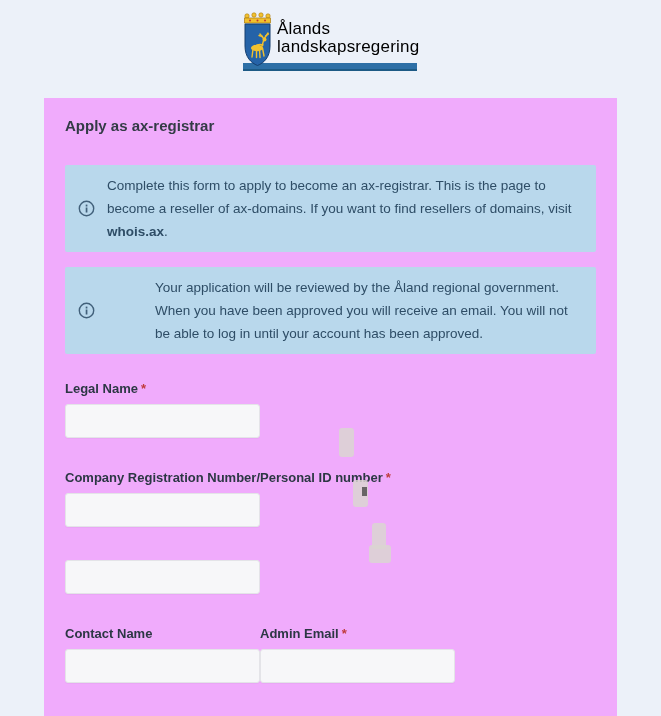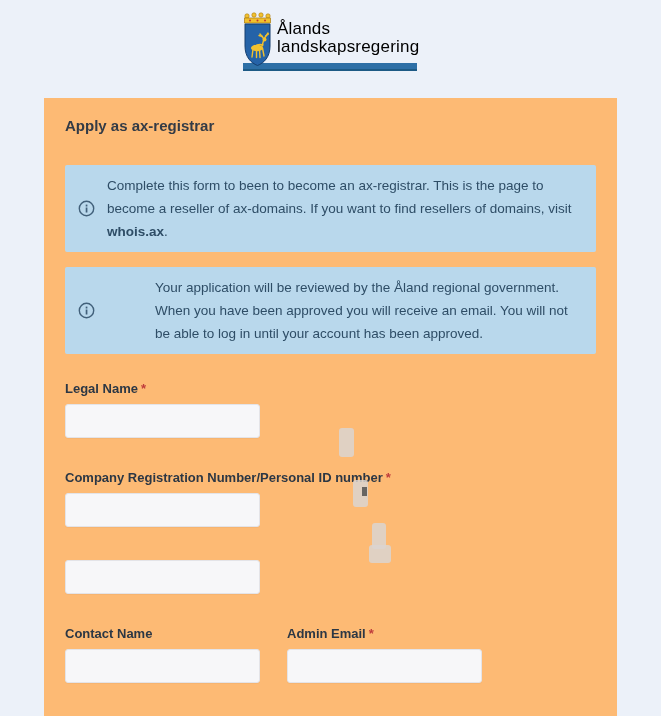--- a/index.html
+++ b/index.html
@@ -39,21 +39,21 @@
     font-weight: 500;
     letter-spacing: 0.2px;
     white-space: nowrap;
   }
 
   
   .card {
     position: absolute;
     left: 44px; top: 98px;
     width: 573px; height: 618px;
-    background: #fdba74;
+    background: #f0abfc;
     padding: 18px 21px;
   }
   .card-title {
     font-size: 15px;
     line-height: 19px;
     font-weight: 600;
     color: #333b46;
   }
 
   
@@ -74,21 +74,20 @@
     align-items: center;
     justify-content: center;
   }
   .notice b { font-weight: 700; }
 
   
   .form { margin-top: 28px; }
   .row {
     display: grid;
     grid-template-columns: 195px 195px;
-    column-gap: 27px;
     margin-bottom: 33px;
   }
   .field label {
     display: block;
     font-size: 13px;
     line-height: 14px;
     font-weight: 700;
     color: #2c3744;
     margin-bottom: 8px;
     white-space: nowrap;
@@ -169,21 +168,21 @@
   <div class="card-title">Apply as ax-registrar</div>
 
   <div class="notice first">
     <div class="icon-col">
       <svg width="17" height="17" viewBox="0 0 17 17">
         <circle cx="8.5" cy="8.5" r="7.2" fill="none" stroke="#41607a" stroke-width="1.4"></circle>
         <rect x="7.7" y="4.6" width="1.7" height="1.9" fill="#41607a"></rect>
         <rect x="7.7" y="7.5" width="1.7" height="5" fill="#41607a"></rect>
       </svg>
     </div>
-    <div><span>Complete this form to been to become an ax-registrar. This is the page to become a reseller of ax-domains. If you want to find resellers of domains, visit </span><b>whois.ax</b><span>.</span></div>
+    <div><span>Complete this form to apply to become an ax-registrar. This is the page to become a reseller of ax-domains. If you want to find resellers of domains, visit </span><b>whois.ax</b><span>.</span></div>
   </div>
 
   <div class="notice second">
     <div class="icon-col">
       <svg width="17" height="17" viewBox="0 0 17 17">
         <circle cx="8.5" cy="8.5" r="7.2" fill="none" stroke="#41607a" stroke-width="1.4"></circle>
         <rect x="7.7" y="4.6" width="1.7" height="1.9" fill="#41607a"></rect>
         <rect x="7.7" y="7.5" width="1.7" height="5" fill="#41607a"></rect>
       </svg>
     </div>

